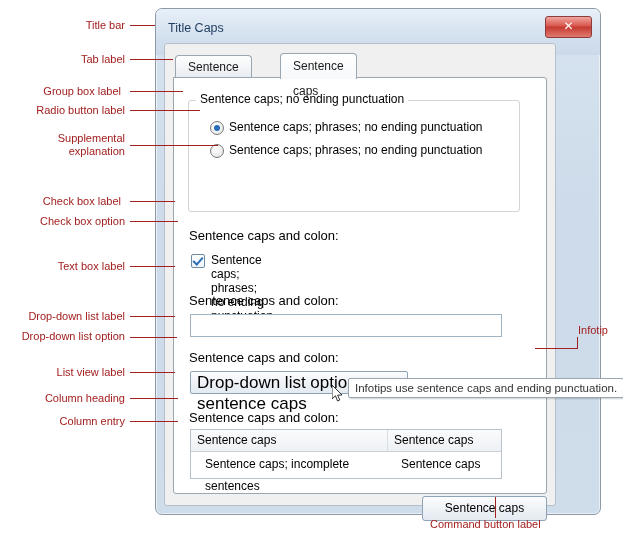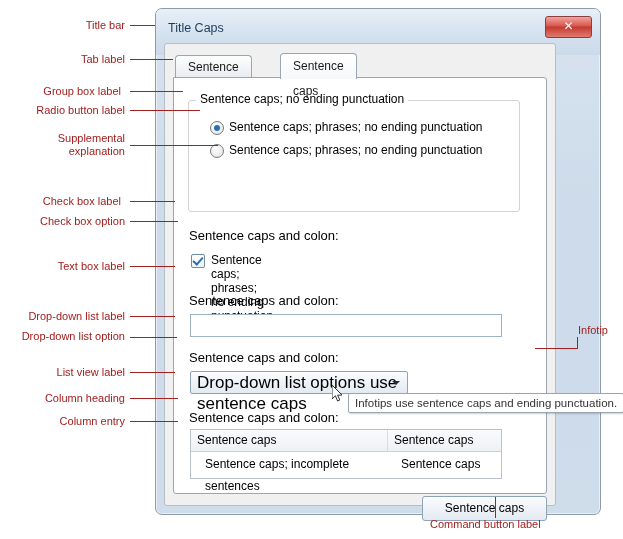--- a/index.html
+++ b/index.html
@@ -351,21 +351,21 @@
       <div class="plain-label" style="left:15px; top:272px;">Sentence caps and colon:</div>
       <div class="combo" style="left:16px; top:293px; width:216px;">
         <span class="combo-text">Drop-down list options use sentence caps</span>
         <span class="combo-arrow"></span>
       </div>
 
       <svg class="cursor" style="left:158px; top:307px;" viewBox="0 0 12 18">
         <polygon points="0,0 0,14 3.4,10.8 5.6,16 7.8,15 5.6,10.2 10,10" fill="#ffffff" stroke="#303030" stroke-width="1"></polygon>
       </svg>
 
-      <div class="infotip" style="left:174px; top:300px;margin-top:15px;">Infotips use sentence caps and ending punctuation.</div>
+      <div class="infotip" style="left:174px; top:300px;">Infotips use sentence caps and ending punctuation.</div>
 
       <div class="plain-label" style="left:15px; top:332px;">Sentence caps and colon:</div>
       <div class="listview" style="left:16px; top:351px; width:310px; height:48px;">
         <div class="lv-header">
           <div class="lv-col" style="left:0; width:196px;">Sentence caps</div>
           <div class="lv-col sep" style="left:196px; width:114px;">Sentence caps</div>
         </div>
         <div class="lv-row" style="top:23px;">
           <div class="lv-cell" style="left:0; width:196px;">Sentence caps; incomplete sentences</div>
           <div class="lv-cell" style="left:196px; width:114px;">Sentence caps</div>

